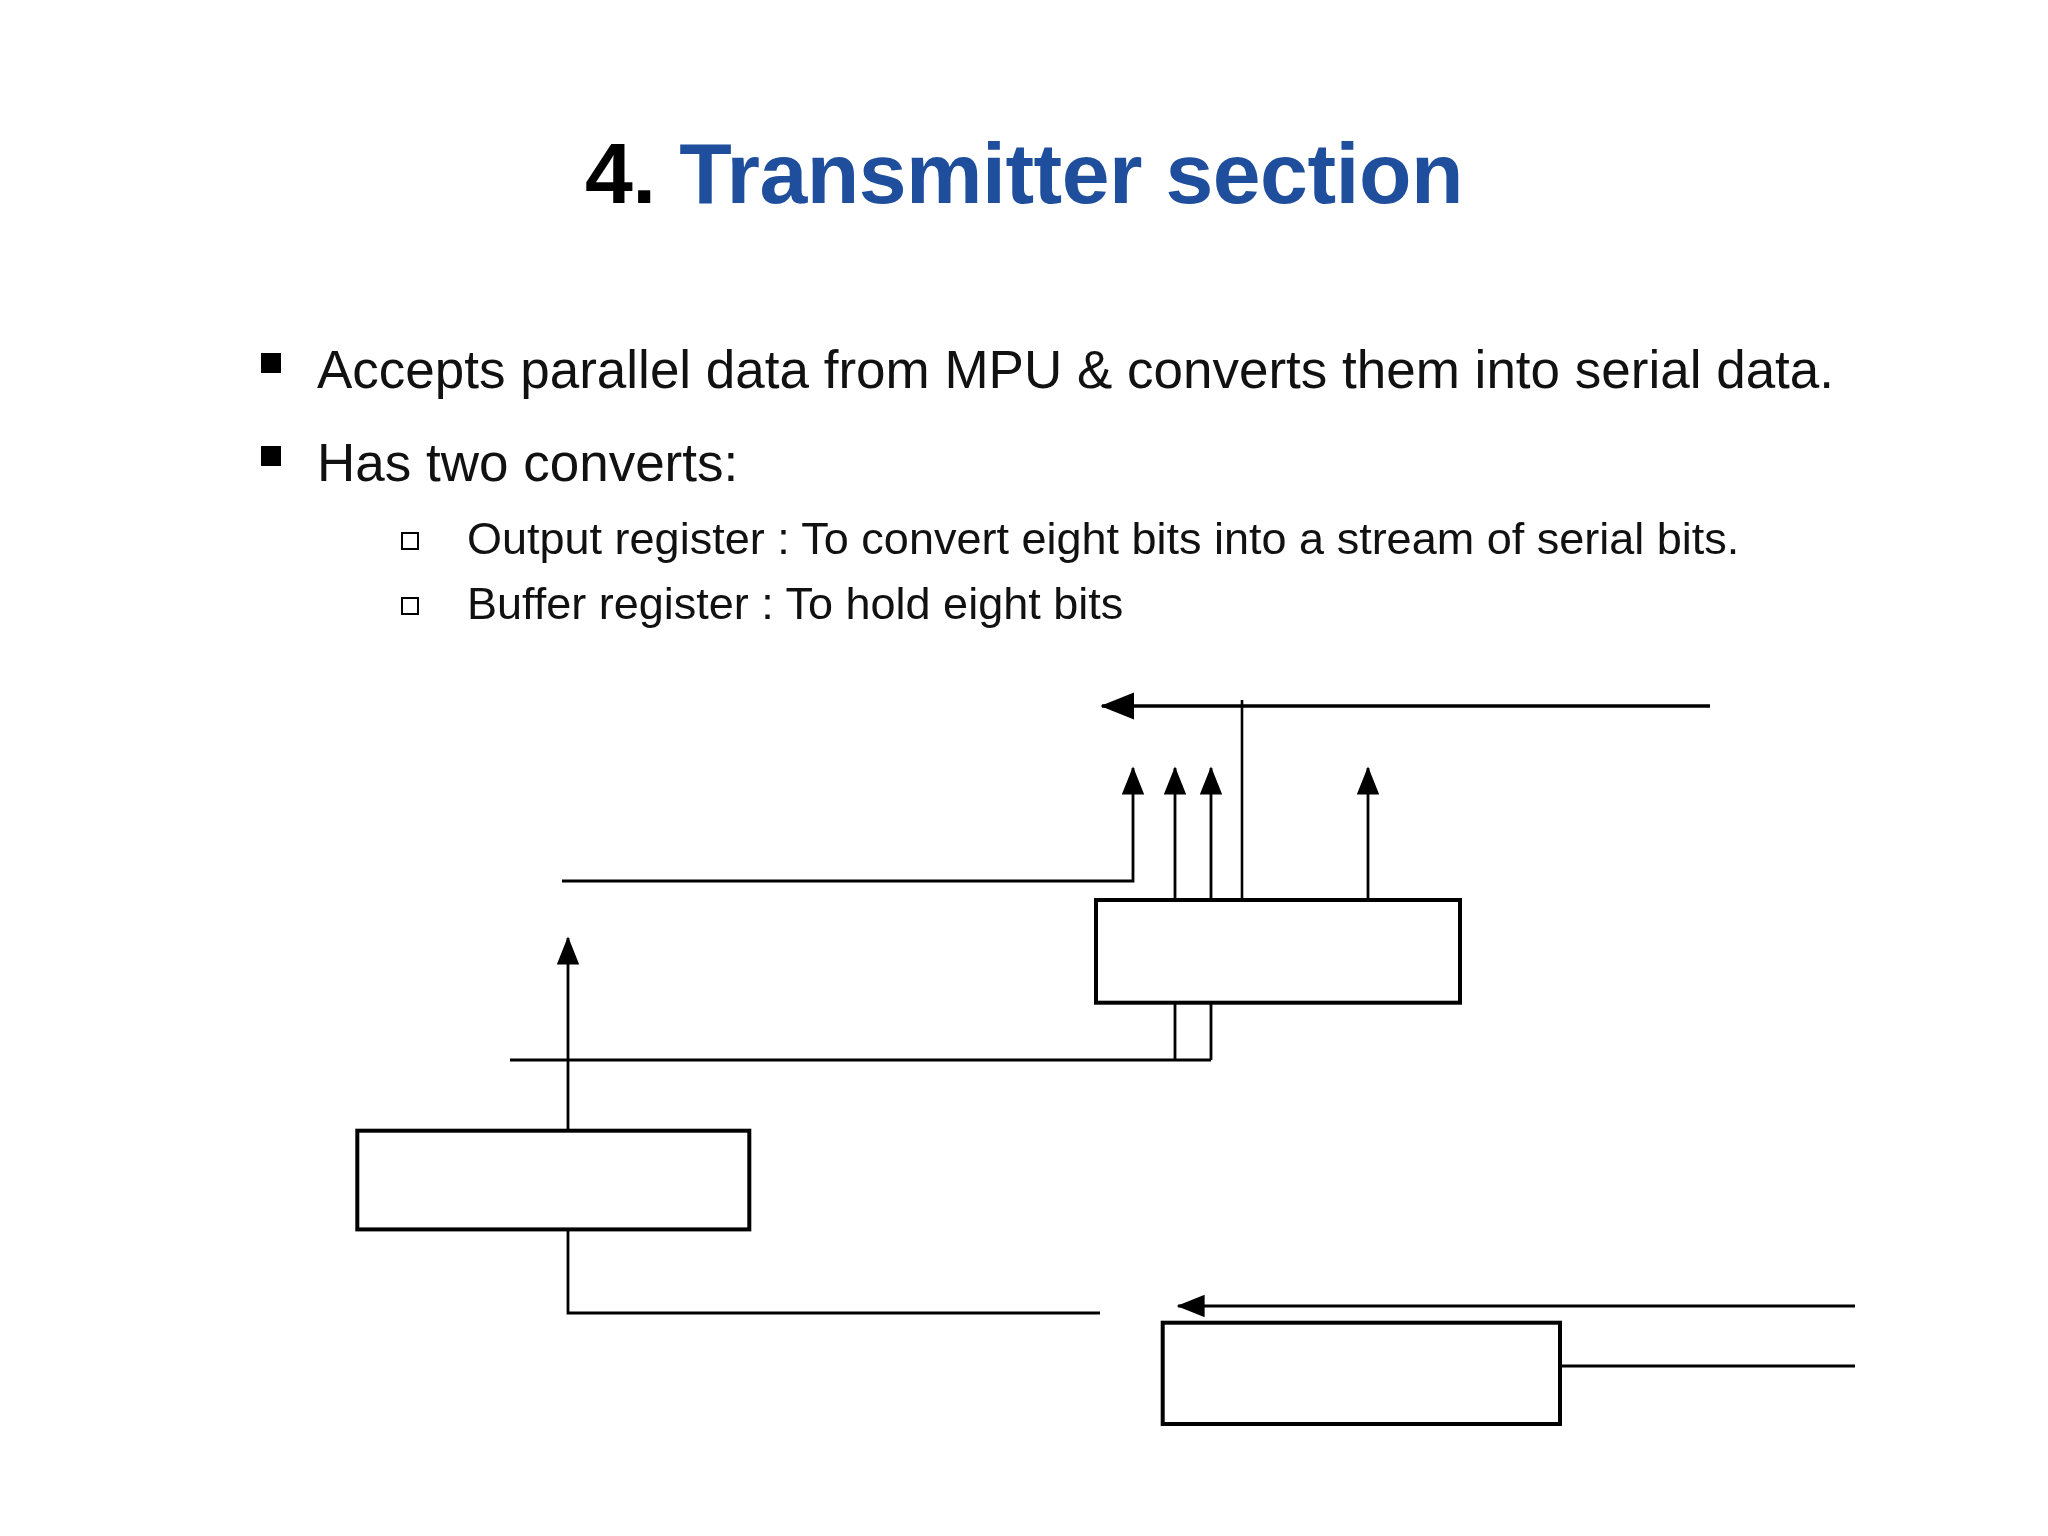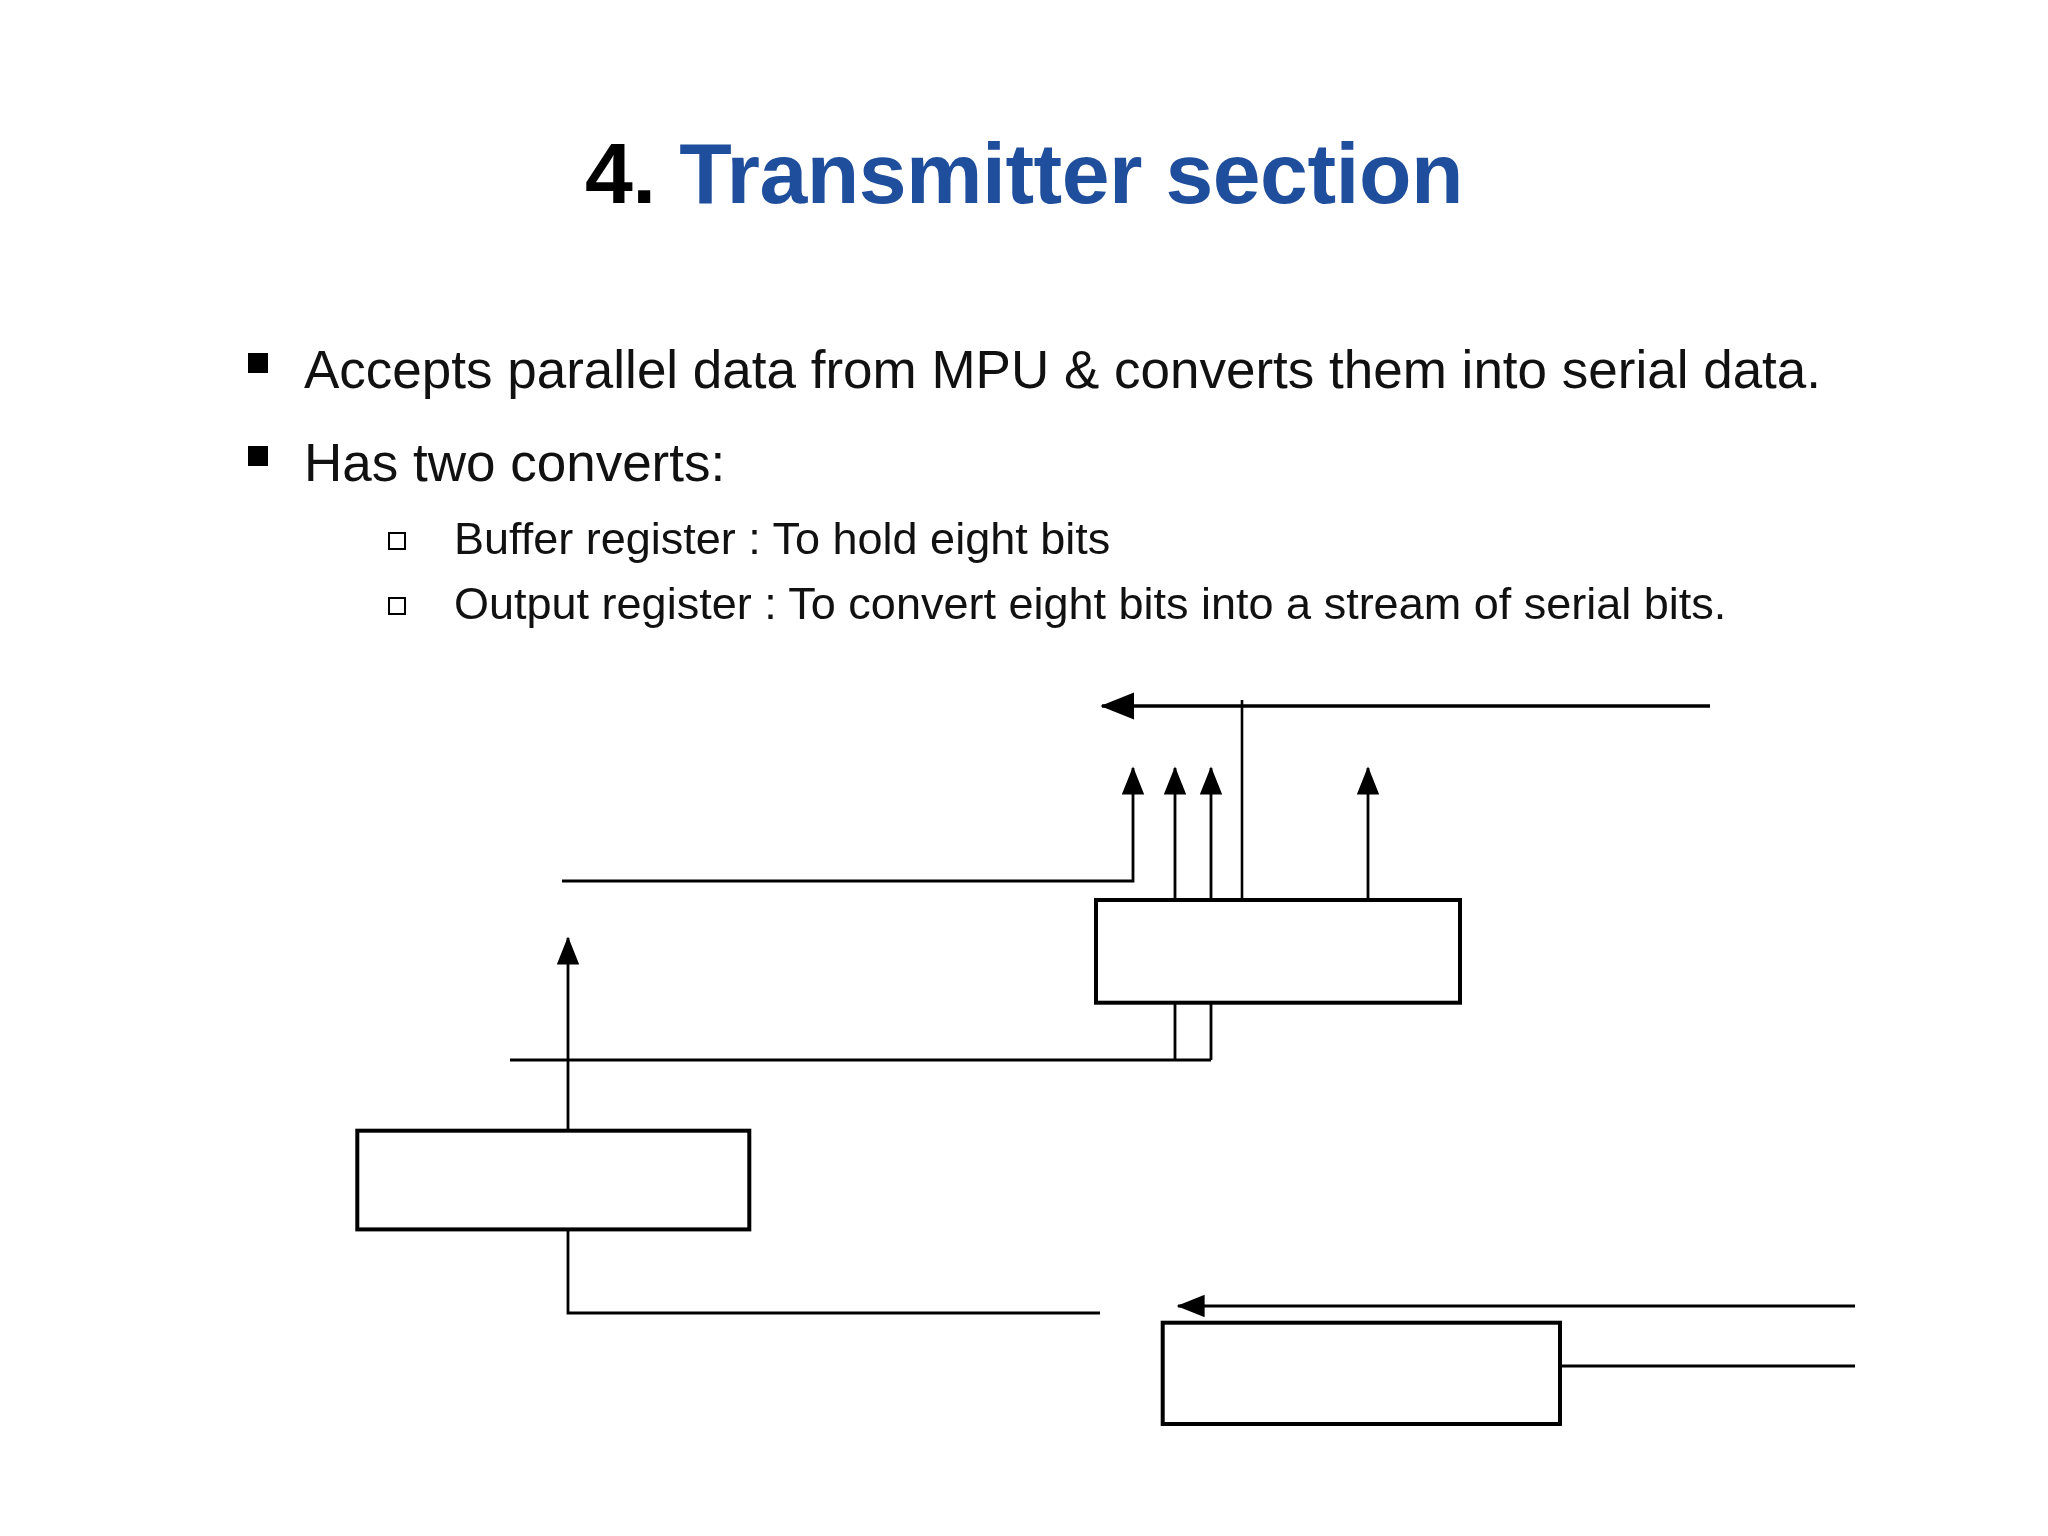--- a/index.html
+++ b/index.html
@@ -37,21 +37,21 @@
     line-height: 1.05;
     letter-spacing: -0.5px;
     white-space: nowrap;
   }
   .title .num { color: #000000; }
   .title .rest { color: #1F4E9C; }
 
   
   .body-list {
     position: absolute;
-    left: 232px;
+    left: 245px;
     top: 340px;
     width: 1660px;
   }
 
   .bullet-l1 {
     position: relative;
     padding-left: 72px;
     font-size: 53px;
     line-height: 1.12;
     margin-bottom: 34px;
@@ -125,25 +125,25 @@
       <span>Accepts parallel data from MPU &amp; converts them into serial data.</span>
     </div>
 
     <div class="bullet-l1">
       <span class="marker"><span class="sq-filled"></span></span>
       <span>Has two converts:</span>
 
       <div class="sub-list">
         <div class="bullet-l2">
           <span class="marker"><span class="sq-hollow"></span></span>
-          <span>Buffer register : To hold eight bits</span>
+          <span>Output register : To convert eight bits into a stream of serial bits.</span>
         </div>
         <div class="bullet-l2">
           <span class="marker"><span class="sq-hollow"></span></span>
-          <span>Output register : To convert eight bits into a stream of serial bits.</span>
+          <span>Buffer register : To hold eight bits</span>
         </div>
       </div>
     </div>
 
   </div>
 
   <div class="diagram">
     <svg width="2048" height="1536" viewBox="0 0 2048 1536" xmlns="http://www.w3.org/2000/svg">
       <defs>
         <marker id="ah" markerWidth="11" markerHeight="11" refX="9.5" refY="4" orient="auto" markerUnits="strokeWidth">

